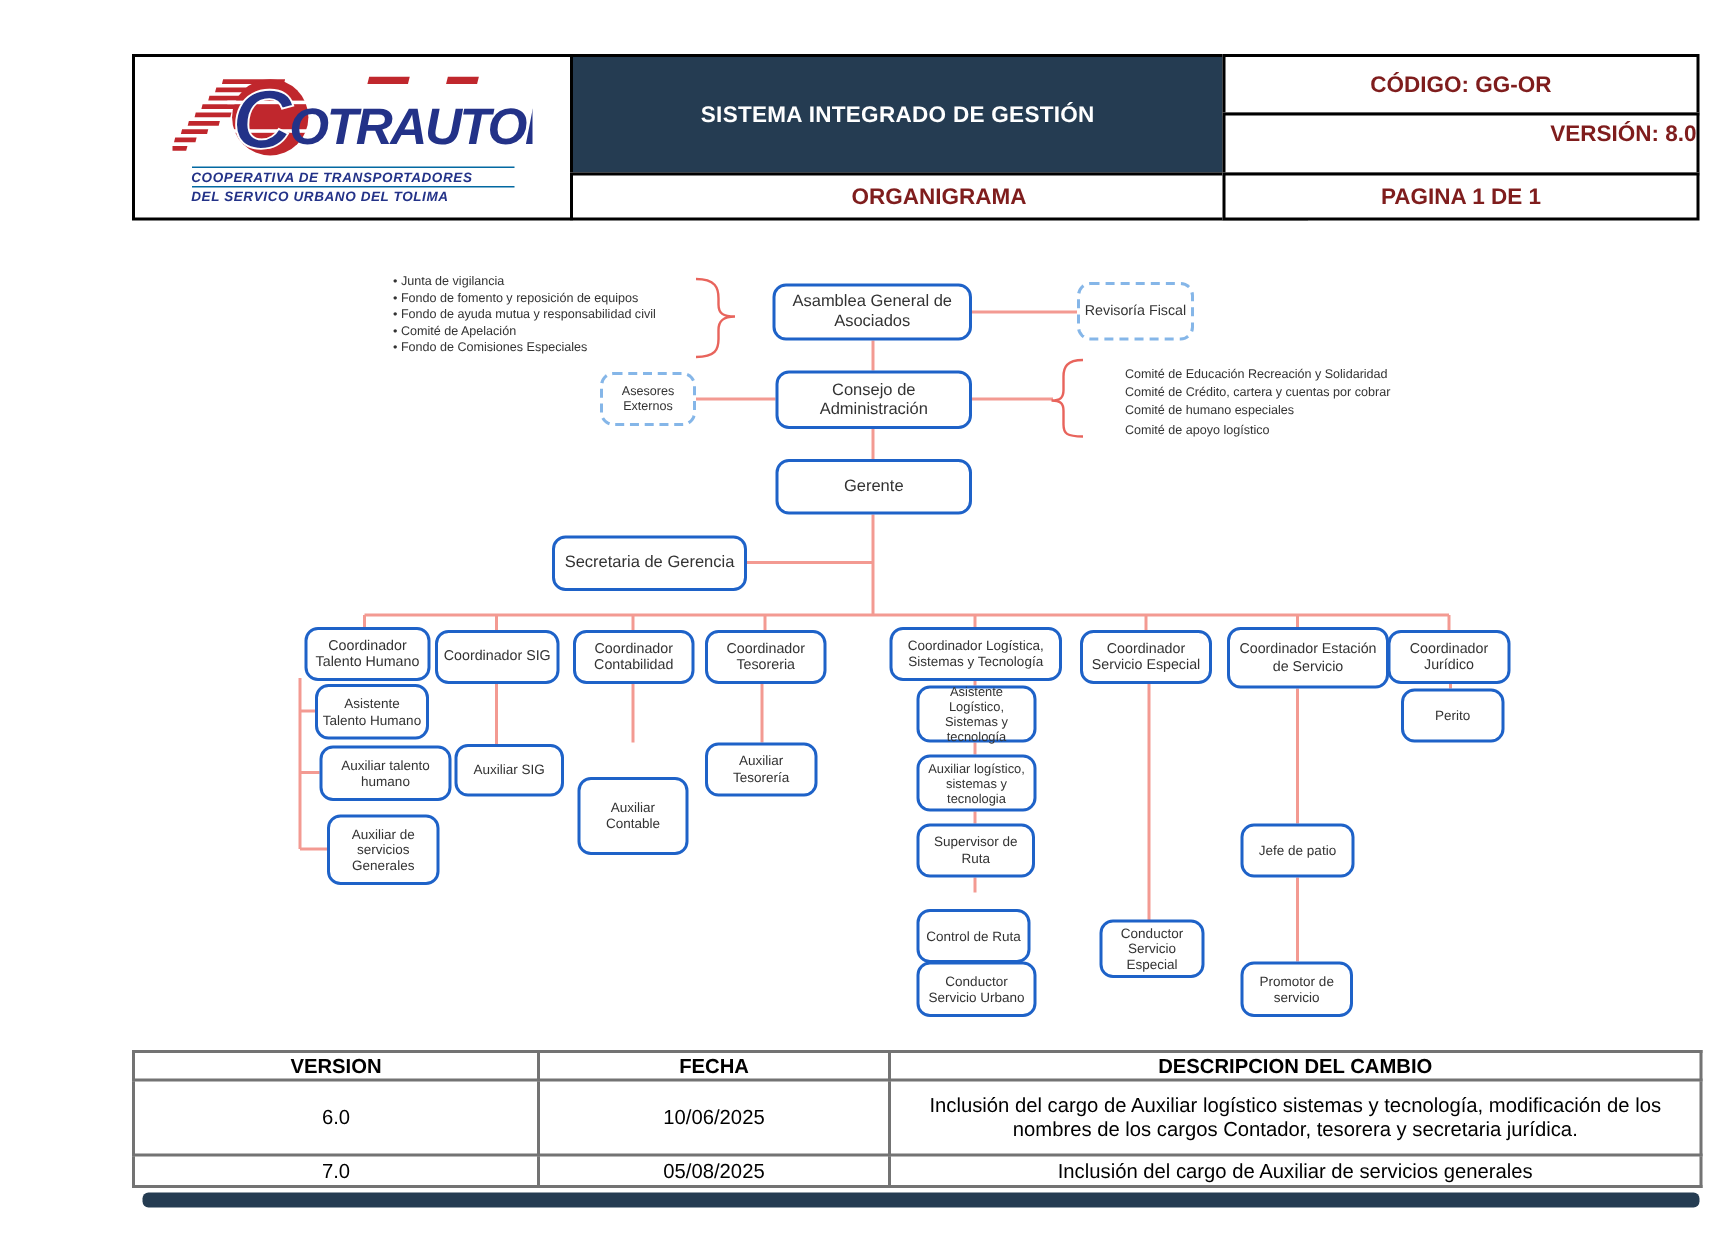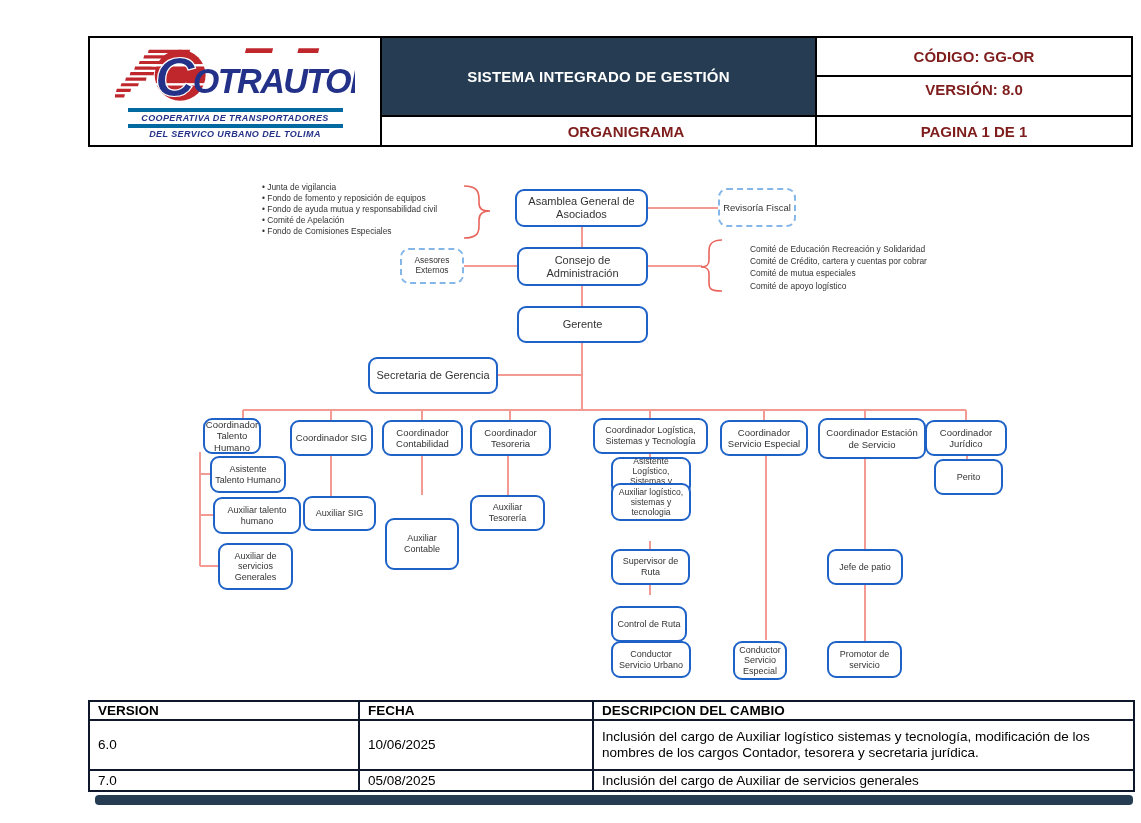--- a/index.html
+++ b/index.html
@@ -11,40 +11,40 @@
     font-family: "Liberation Sans", sans-serif;
     overflow: hidden;
   }
   
   .hcell { position:absolute; border:2px solid #000; background:#fff; display:flex; align-items:center; justify-content:center; }
   .hcell.navy { background:#253C52; }
   .htext { font-weight:bold; font-size:15px; color:#7f1d1d; text-align:center; }
   .htext.white { color:#fff; letter-spacing:.2px; }
   .cell-version { align-items:flex-start; padding-top:4px; }
   .logo-wrap { flex-direction:column; justify-content:center; gap:1px; }
-  .tagline { font-size:9px; font-weight:bold; font-style:italic; color:#233288; letter-spacing:.4px; border-top:4px solid #0369a1; padding-top:1px; width:215px; text-align:center; }
+  .tagline { font-size:9px; font-weight:bold; font-style:italic; color:#233288; letter-spacing:.4px; border-top:1px solid #0369a1; padding-top:1px; width:215px; text-align:left; }
   
   .node {
     position:absolute; background:#fff;
     border:2px solid #1E62C8; border-radius:9px;
     display:flex; align-items:center; justify-content:center;
     text-align:center; color:#333; line-height:1.18; padding:2px 3px;
     z-index:2; font-size:9px;
   }
   .node.dashed { border:2px dashed #85B6E8; }
   .lvl1 { font-size:11px; }
   .lvl2 { font-size:9.5px; }
   .notes { position:absolute; z-index:2; color:#333; }
   .bullet-item { font-size:8.4px; line-height:1.3; padding-left:13px; text-indent:-9px; }
   .bullet-item::before { content:"•  "; }
   .plain-item { font-size:8.4px; line-height:1.45; }
   svg.connectors { position:absolute; left:0; top:0; z-index:1; }
   
   table.rev { position:absolute; left:88px; top:700px; width:1045px; border-collapse:collapse; table-layout:fixed; }
-  table.rev th, table.rev td { border:2px solid #0f172a; text-align:left; vertical-align:middle; padding:0 8px; color:#000; }
+  table.rev th, table.rev td { border:2px solid #737373; text-align:center; vertical-align:middle; padding:0 8px; color:#000; }
   table.rev th { height:19px; font-size:13.5px; font-weight:bold; }
   table.rev tr.r1 td { height:50px; font-size:13.5px; line-height:1.22; }
   table.rev tr.r2 td { height:21px; font-size:13.5px; }
   .footer-bar { position:absolute; left:95px; top:795px; width:1038px; height:10px; background:#253C52; border-radius:4px; z-index:3; }
 </style>
 </head>
 <body>
 
 <div class="page">
 
@@ -75,21 +75,21 @@
 
   <div class="hcell navy" style="left:380px;top:36px;width:437px;height:81px;">
     <div class="htext white">SISTEMA INTEGRADO DE GESTIÓN</div>
   </div>
   <div class="hcell" style="left:380px;top:115px;width:492px;height:32px;">
     <div class="htext">ORGANIGRAMA</div>
   </div>
   <div class="hcell" style="left:815px;top:36px;width:318px;height:41px;">
     <div class="htext">CÓDIGO: GG-OR</div>
   </div>
-  <div class="hcell cell-version" style="left:815px;top:75px;width:318px;height:42px;justify-content:center;">
+  <div class="hcell cell-version" style="left:815px;top:75px;width:318px;height:42px;justify-content:flex-end;">
     <div class="htext">VERSIÓN: 8.0</div>
   </div>
   <div class="hcell" style="left:815px;top:115px;width:318px;height:32px;">
     <div class="htext">PAGINA 1 DE 1</div>
   </div>
 
   <svg class="connectors" width="1141" height="823">
     <g stroke="#F39A92" stroke-width="2" fill="none">
       <path d="M648 208 H718"></path>
       <path d="M582 227 V247"></path>
@@ -133,54 +133,54 @@
   <div class="notes" style="left:258px;top:182px;width:208px;">
       <div class="bullet-item">Junta de vigilancia</div>
       <div class="bullet-item">Fondo de fomento y reposición de equipos</div>
       <div class="bullet-item">Fondo de ayuda mutua y responsabilidad civil</div>
       <div class="bullet-item">Comité de Apelación</div>
       <div class="bullet-item">Fondo de Comisiones Especiales</div>
     </div>
   <div class="notes" style="left:750px;top:243px;width:280px;">
       <div class="plain-item">Comité de Educación Recreación y Solidaridad</div>
       <div class="plain-item">Comité de Crédito, cartera y cuentas por cobrar</div>
-      <div class="plain-item">Comité de mutua especiales</div>
+      <div class="plain-item">Comité de humano especiales</div>
       <div class="plain-item">Comité de apoyo logístico</div>
     </div>
 
   <div class="node lvl1" style="left:515px;top:189px;width:133px;height:38px;">Asamblea General de Asociados</div>
   <div class="node dashed" style="left:718px;top:188px;width:78px;height:39px;font-size:9.5px;">Revisoría Fiscal</div>
   <div class="node lvl1" style="left:517px;top:247px;width:131px;height:39px;">Consejo de Administración</div>
   <div class="node dashed" style="left:400px;top:248px;width:64px;height:36px;font-size:8.4px;">Asesores Externos</div>
   <div class="node lvl1" style="left:517px;top:306px;width:131px;height:37px;">Gerente</div>
   <div class="node lvl1" style="left:368px;top:357px;width:130px;height:37px;">Secretaria de Gerencia</div>
 
-  <div class="node lvl2" style="left:203px;top:418px;width:58px;height:36px;">Coordinador Talento Humano</div>
+  <div class="node lvl2" style="left:203px;top:418px;width:84px;height:36px;">Coordinador Talento Humano</div>
   <div class="node lvl2" style="left:290px;top:420px;width:83px;height:36px;">Coordinador SIG</div>
   <div class="node lvl2" style="left:382px;top:420px;width:81px;height:36px;">Coordinador Contabilidad</div>
   <div class="node lvl2" style="left:470px;top:420px;width:81px;height:36px;">Coordinador Tesoreria</div>
   <div class="node" style="left:593px;top:418px;width:115px;height:36px;font-size:9px;">Coordinador Logística, Sistemas y Tecnología</div>
   <div class="node lvl2" style="left:720px;top:420px;width:88px;height:36px;">Coordinador Servicio Especial</div>
   <div class="node lvl2" style="left:818px;top:418px;width:108px;height:41px;">Coordinador Estación de Servicio</div>
   <div class="node lvl2" style="left:925px;top:420px;width:82px;height:36px;">Coordinador Jurídico</div>
 
   <div class="node" style="left:210px;top:456px;width:76px;height:37px;">Asistente Talento Humano</div>
   <div class="node" style="left:213px;top:497px;width:88px;height:37px;">Auxiliar talento humano</div>
   <div class="node" style="left:218px;top:543px;width:75px;height:47px;">Auxiliar de servicios Generales</div>
   <div class="node" style="left:303px;top:496px;width:73px;height:35px;">Auxiliar SIG</div>
   <div class="node" style="left:385px;top:518px;width:74px;height:52px;">Auxiliar Contable</div>
   <div class="node" style="left:470px;top:495px;width:75px;height:36px;">Auxiliar Tesorería</div>
 
   <div class="node" style="left:611px;top:457px;width:80px;height:38px;font-size:8.6px;">Asistente Logístico, Sistemas y tecnología</div>
-  <div class="node" style="left:611px;top:483px;width:80px;height:38px;font-size:8.6px;">Auxiliar logístico, sistemas y tecnologia</div>
+  <div class="node" style="left:611px;top:503px;width:80px;height:38px;font-size:8.6px;">Auxiliar logístico, sistemas y tecnologia</div>
   <div class="node" style="left:611px;top:549px;width:79px;height:36px;">Supervisor de Ruta</div>
   <div class="node" style="left:611px;top:606px;width:76px;height:36px;">Control de Ruta</div>
   <div class="node" style="left:611px;top:641px;width:80px;height:37px;">Conductor Servicio Urbano</div>
 
-  <div class="node" style="left:733px;top:641px;width:54px;height:39px;">Conductor Servicio Especial</div>
+  <div class="node" style="left:733px;top:613px;width:70px;height:39px;">Conductor Servicio Especial</div>
   <div class="node" style="left:827px;top:549px;width:76px;height:36px;">Jefe de patio</div>
   <div class="node" style="left:827px;top:641px;width:75px;height:37px;">Promotor de servicio</div>
   <div class="node" style="left:934px;top:459px;width:69px;height:36px;">Perito</div>
 
   <table class="rev">
     <colgroup>
         <col style="width:270px">
         <col style="width:234px">
         <col style="width:541px">
       </colgroup>

